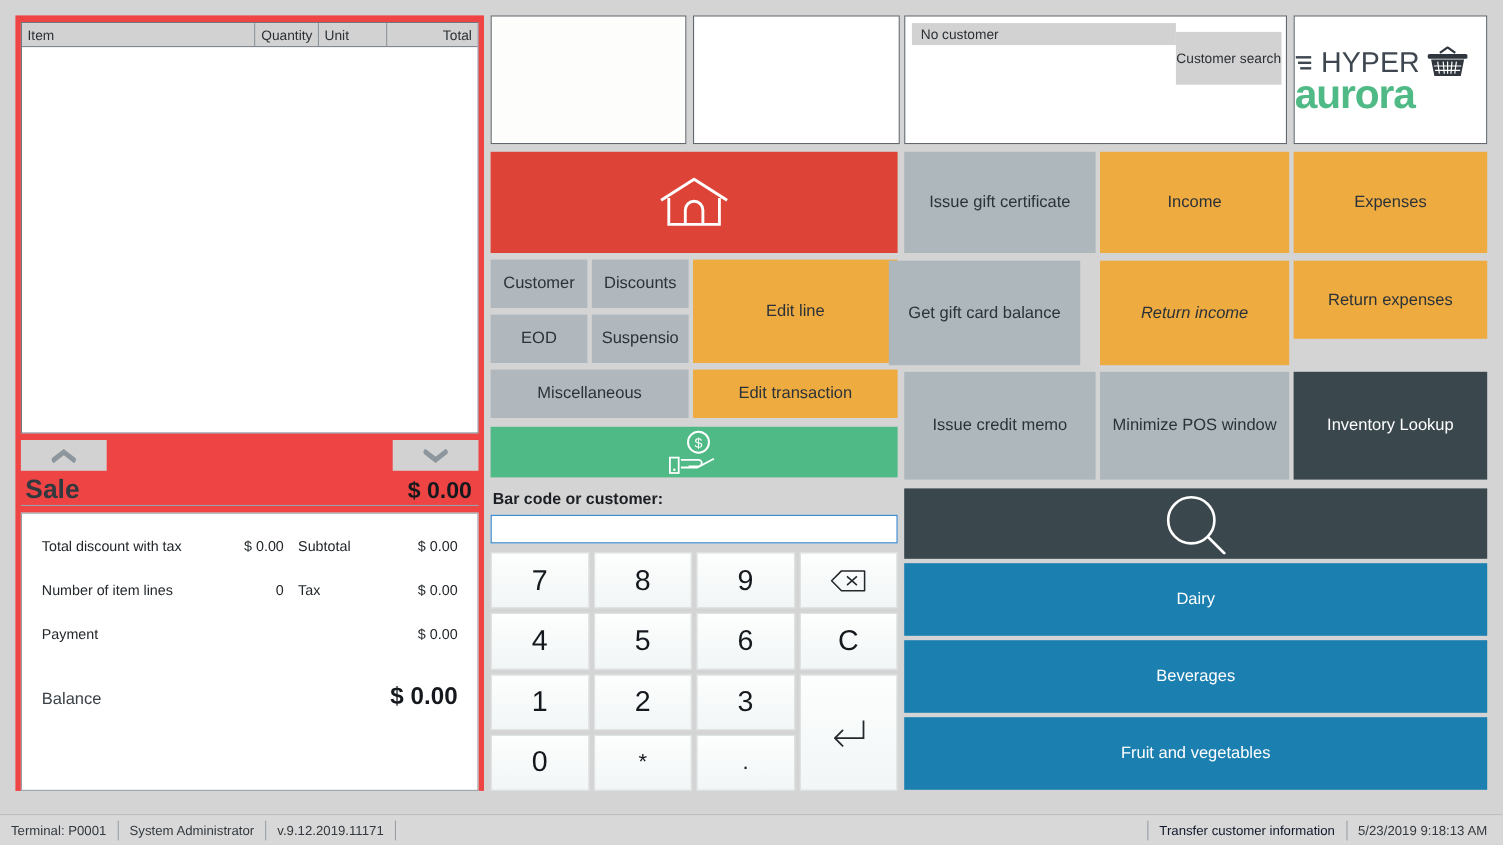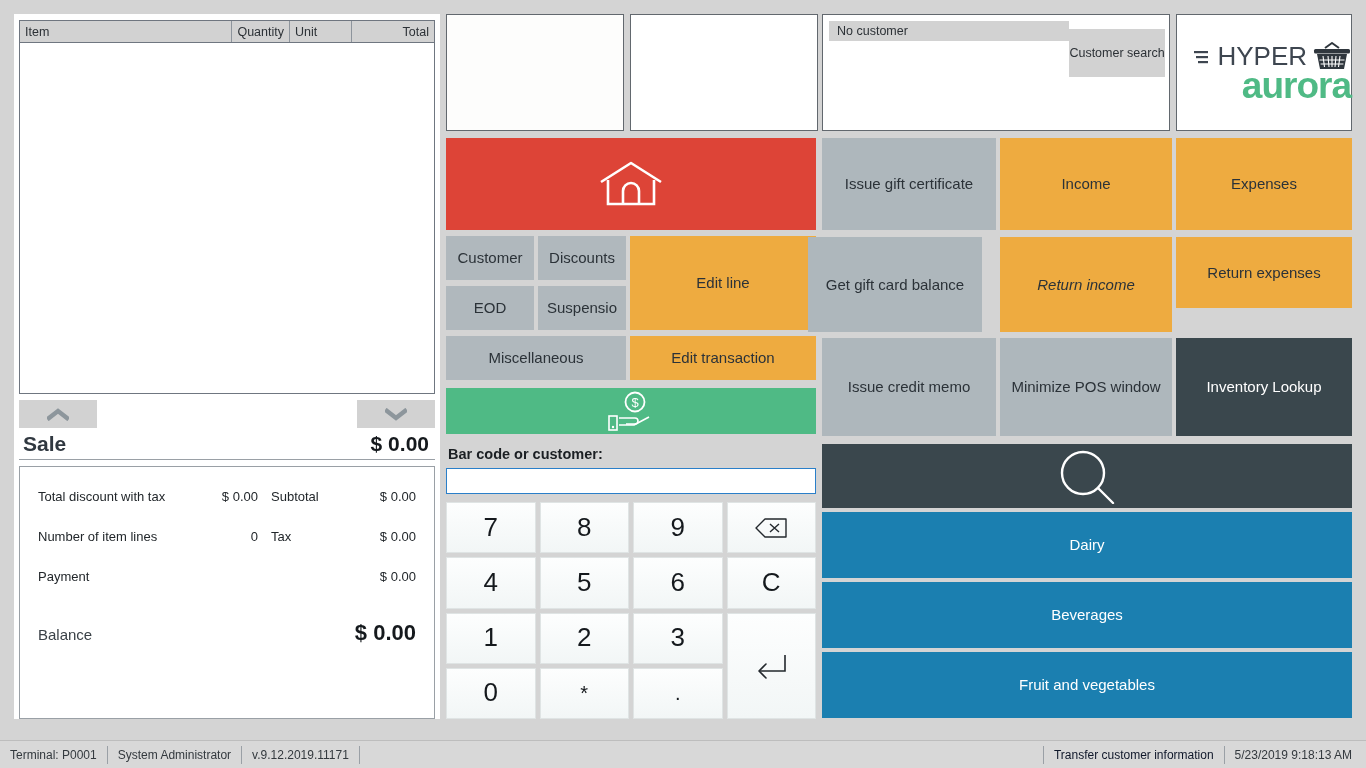--- a/index.html
+++ b/index.html
@@ -19,21 +19,21 @@
   .abs { position: absolute; }
   .btn {
     display: flex; align-items: center; justify-content: center;
     text-align: center; cursor: pointer; user-select: none;
     line-height: 1.15;
   }
 
   
   #receipt-panel {
     left: 14px; top: 14px; width: 426px; height: 705px;
-    background: #ffffff;
+    background: #ef4444;
   }
   #items-table {
     position: absolute; left: 5px; top: 6px; width: 416px; height: 374px;
     border: 1px solid #6f7680; background: #fff;
   }
   #items-header {
     display: flex; height: 22px;
     background: #d2d2d2; border-bottom: 1px solid #6f7680;
     font-size: 12.5px; color: #2c3136;
   }
@@ -56,21 +56,21 @@
   }
   #scroll-up   { left: 5px;  top: 386px; }
   #scroll-down { left: 343px; top: 386px; }
 
   #sale-row {
     position: absolute; left: 5px; top: 418px; width: 416px; height: 28px;
     display: flex; align-items: baseline; justify-content: space-between;
     padding: 0 6px 0 4px;
     border-bottom: 1px solid #9aa0a6;
   }
-  #sale-label { font-size: 21px; font-weight: bold; color: #303840; }
+  #sale-label { font-size: 24px; font-weight: bold; color: #303840; }
   #sale-amount { font-size: 21px; font-weight: bold; color: #15191d; }
 
   #totals-box {
     position: absolute; left: 5px; top: 452px; width: 416px; height: 253px;
     background: #fff; border: 1px solid #9aa0a6;
     padding: 22px 18px 0 18px;
   }
   .total-line {
     display: flex; align-items: baseline;
     font-size: 13px; color: #22272b; margin-bottom: 25px;
@@ -148,21 +148,21 @@
   }
   #customer-search-btn {
     position: absolute; left: 246px; top: 14px; width: 96px; height: 48px;
     background: #d2d2d2; font-size: 12.5px; color: #2c3136;
   }
 
   #logo-panel {
     left: 1176px; top: 14px; width: 176px; height: 117px;
     background: #fff; border: 1px solid #62686e;
     display: flex; flex-direction: column;
-    align-items: flex-end; justify-content: center;
+    align-items: flex-start; justify-content: center;
   }
   #logo-top { display: flex; align-items: center; gap: 6px; }
   #logo-hyper {
     font-size: 26px; font-weight: normal; letter-spacing: 0px;
     color: #3e4650; font-family: "Liberation Sans", sans-serif;
   }
   #logo-aurora {
     font-size: 37px; font-weight: bold; color: #4fba85;
     letter-spacing: -1px; line-height: 0.95; margin-top: -4px;
   }

